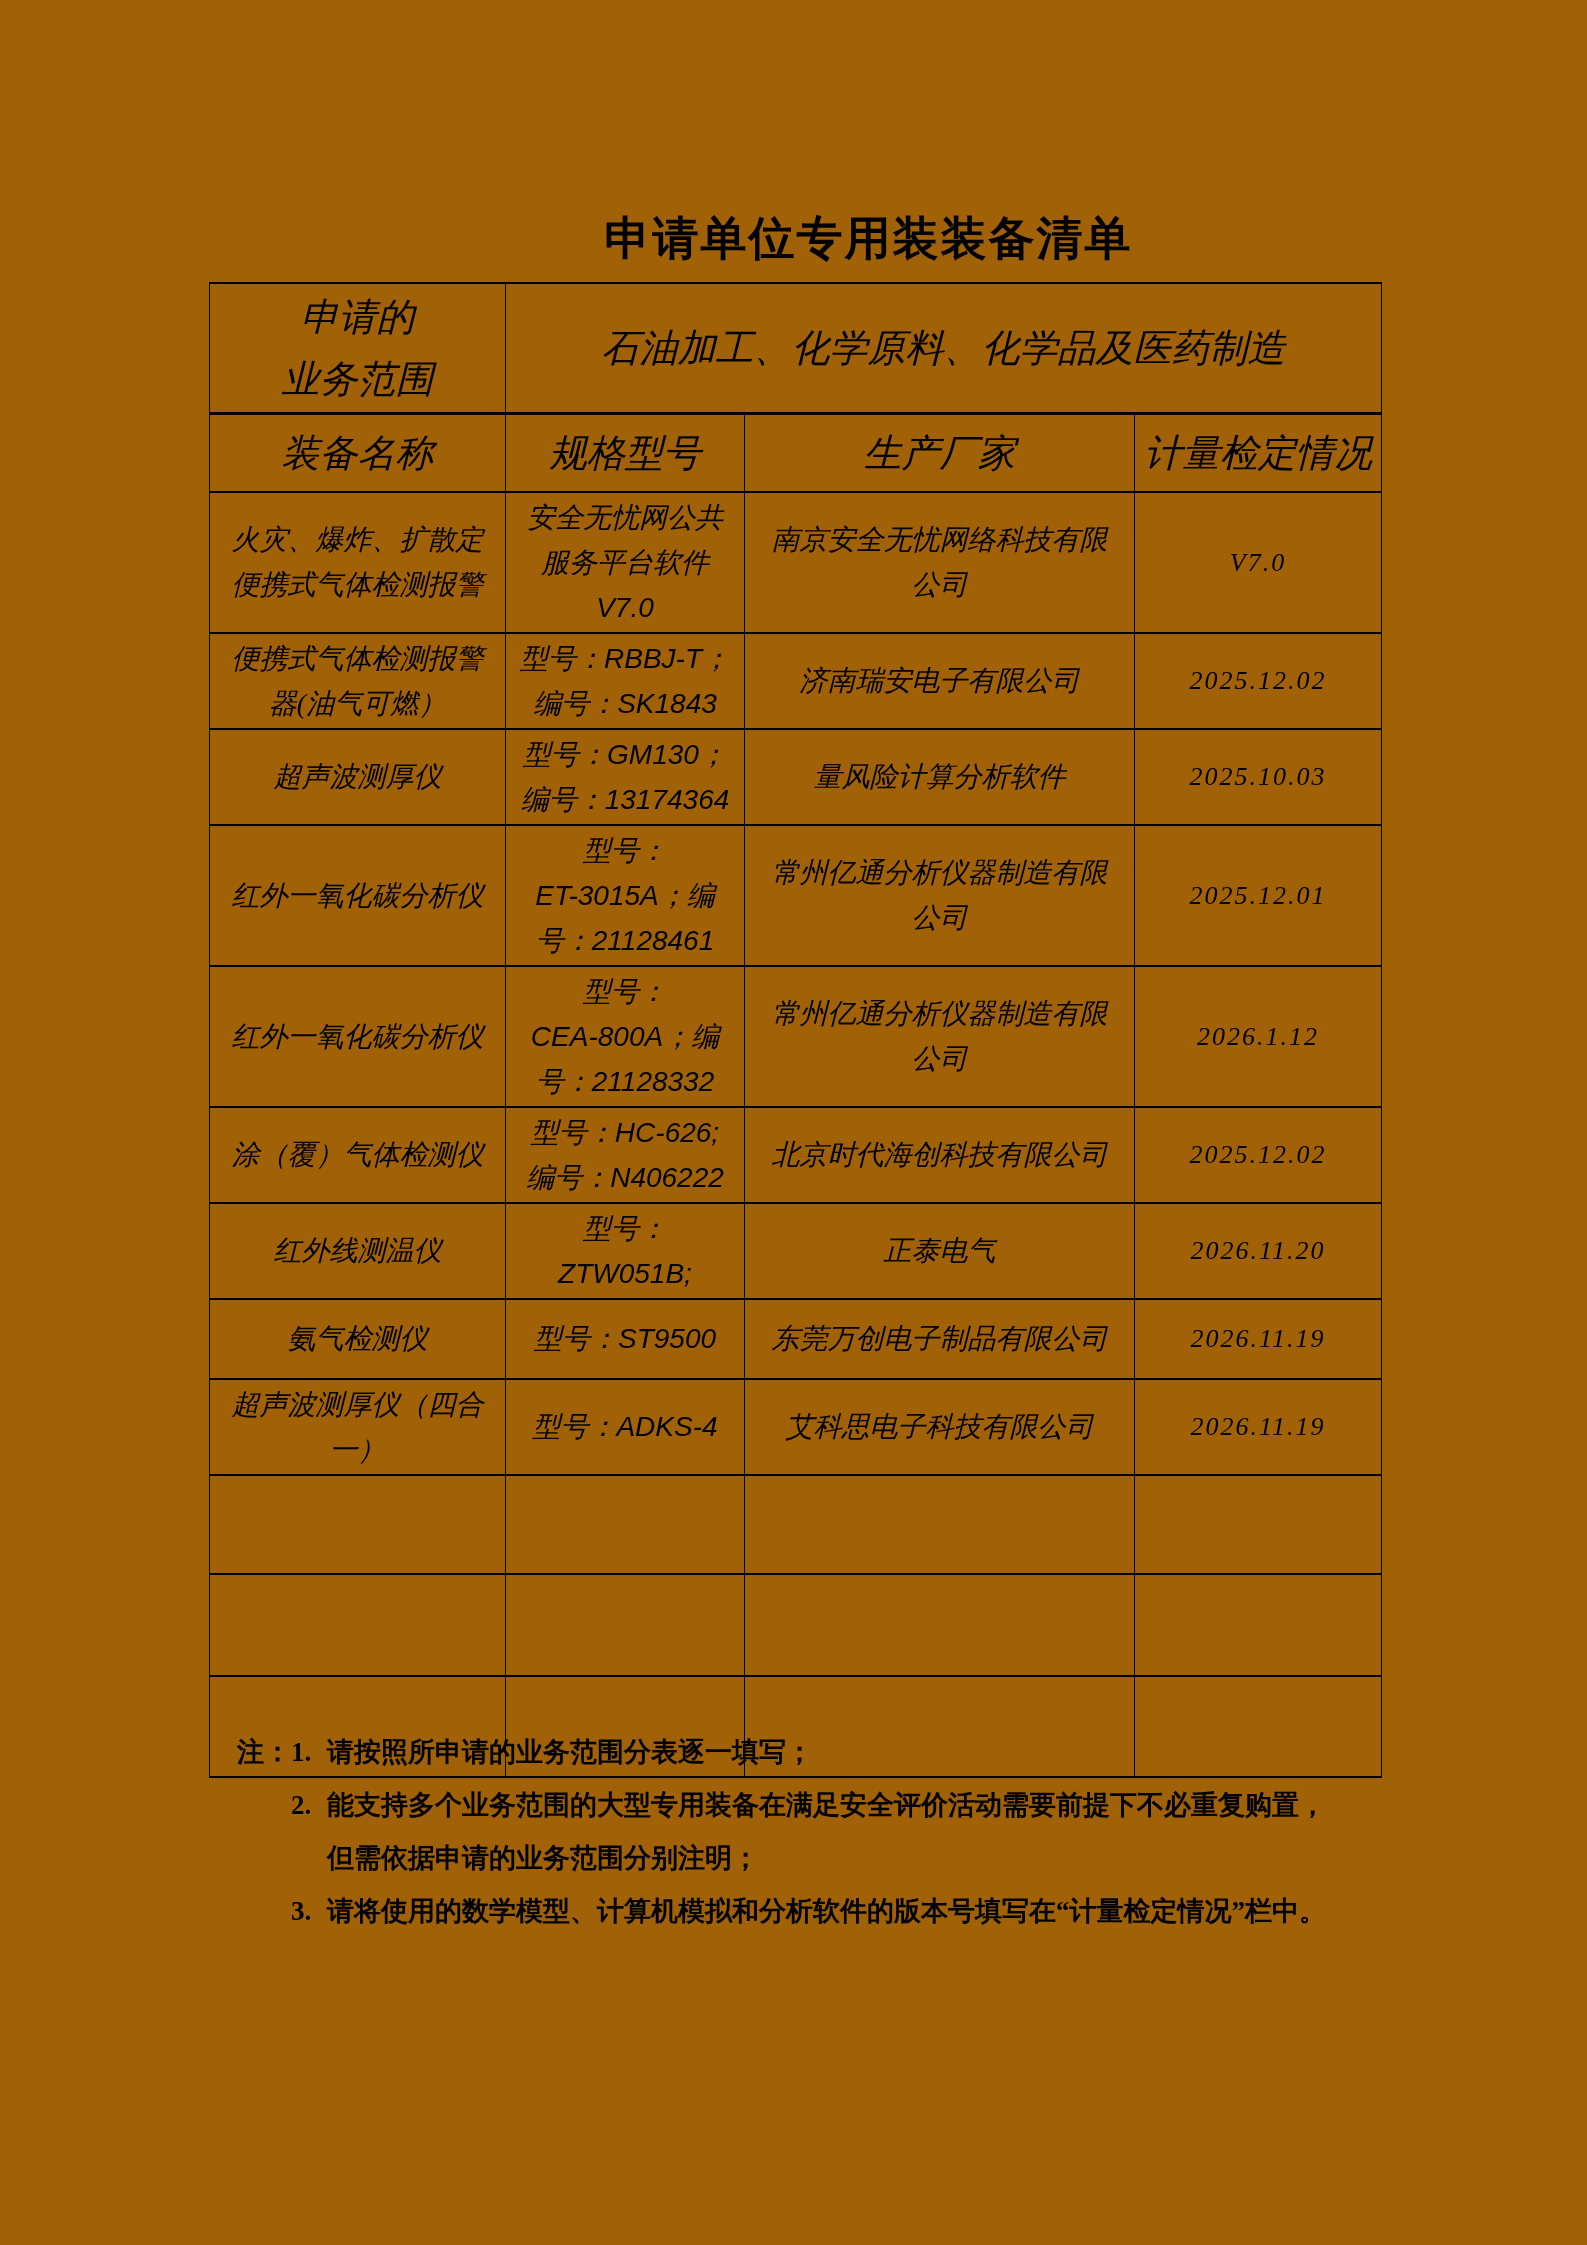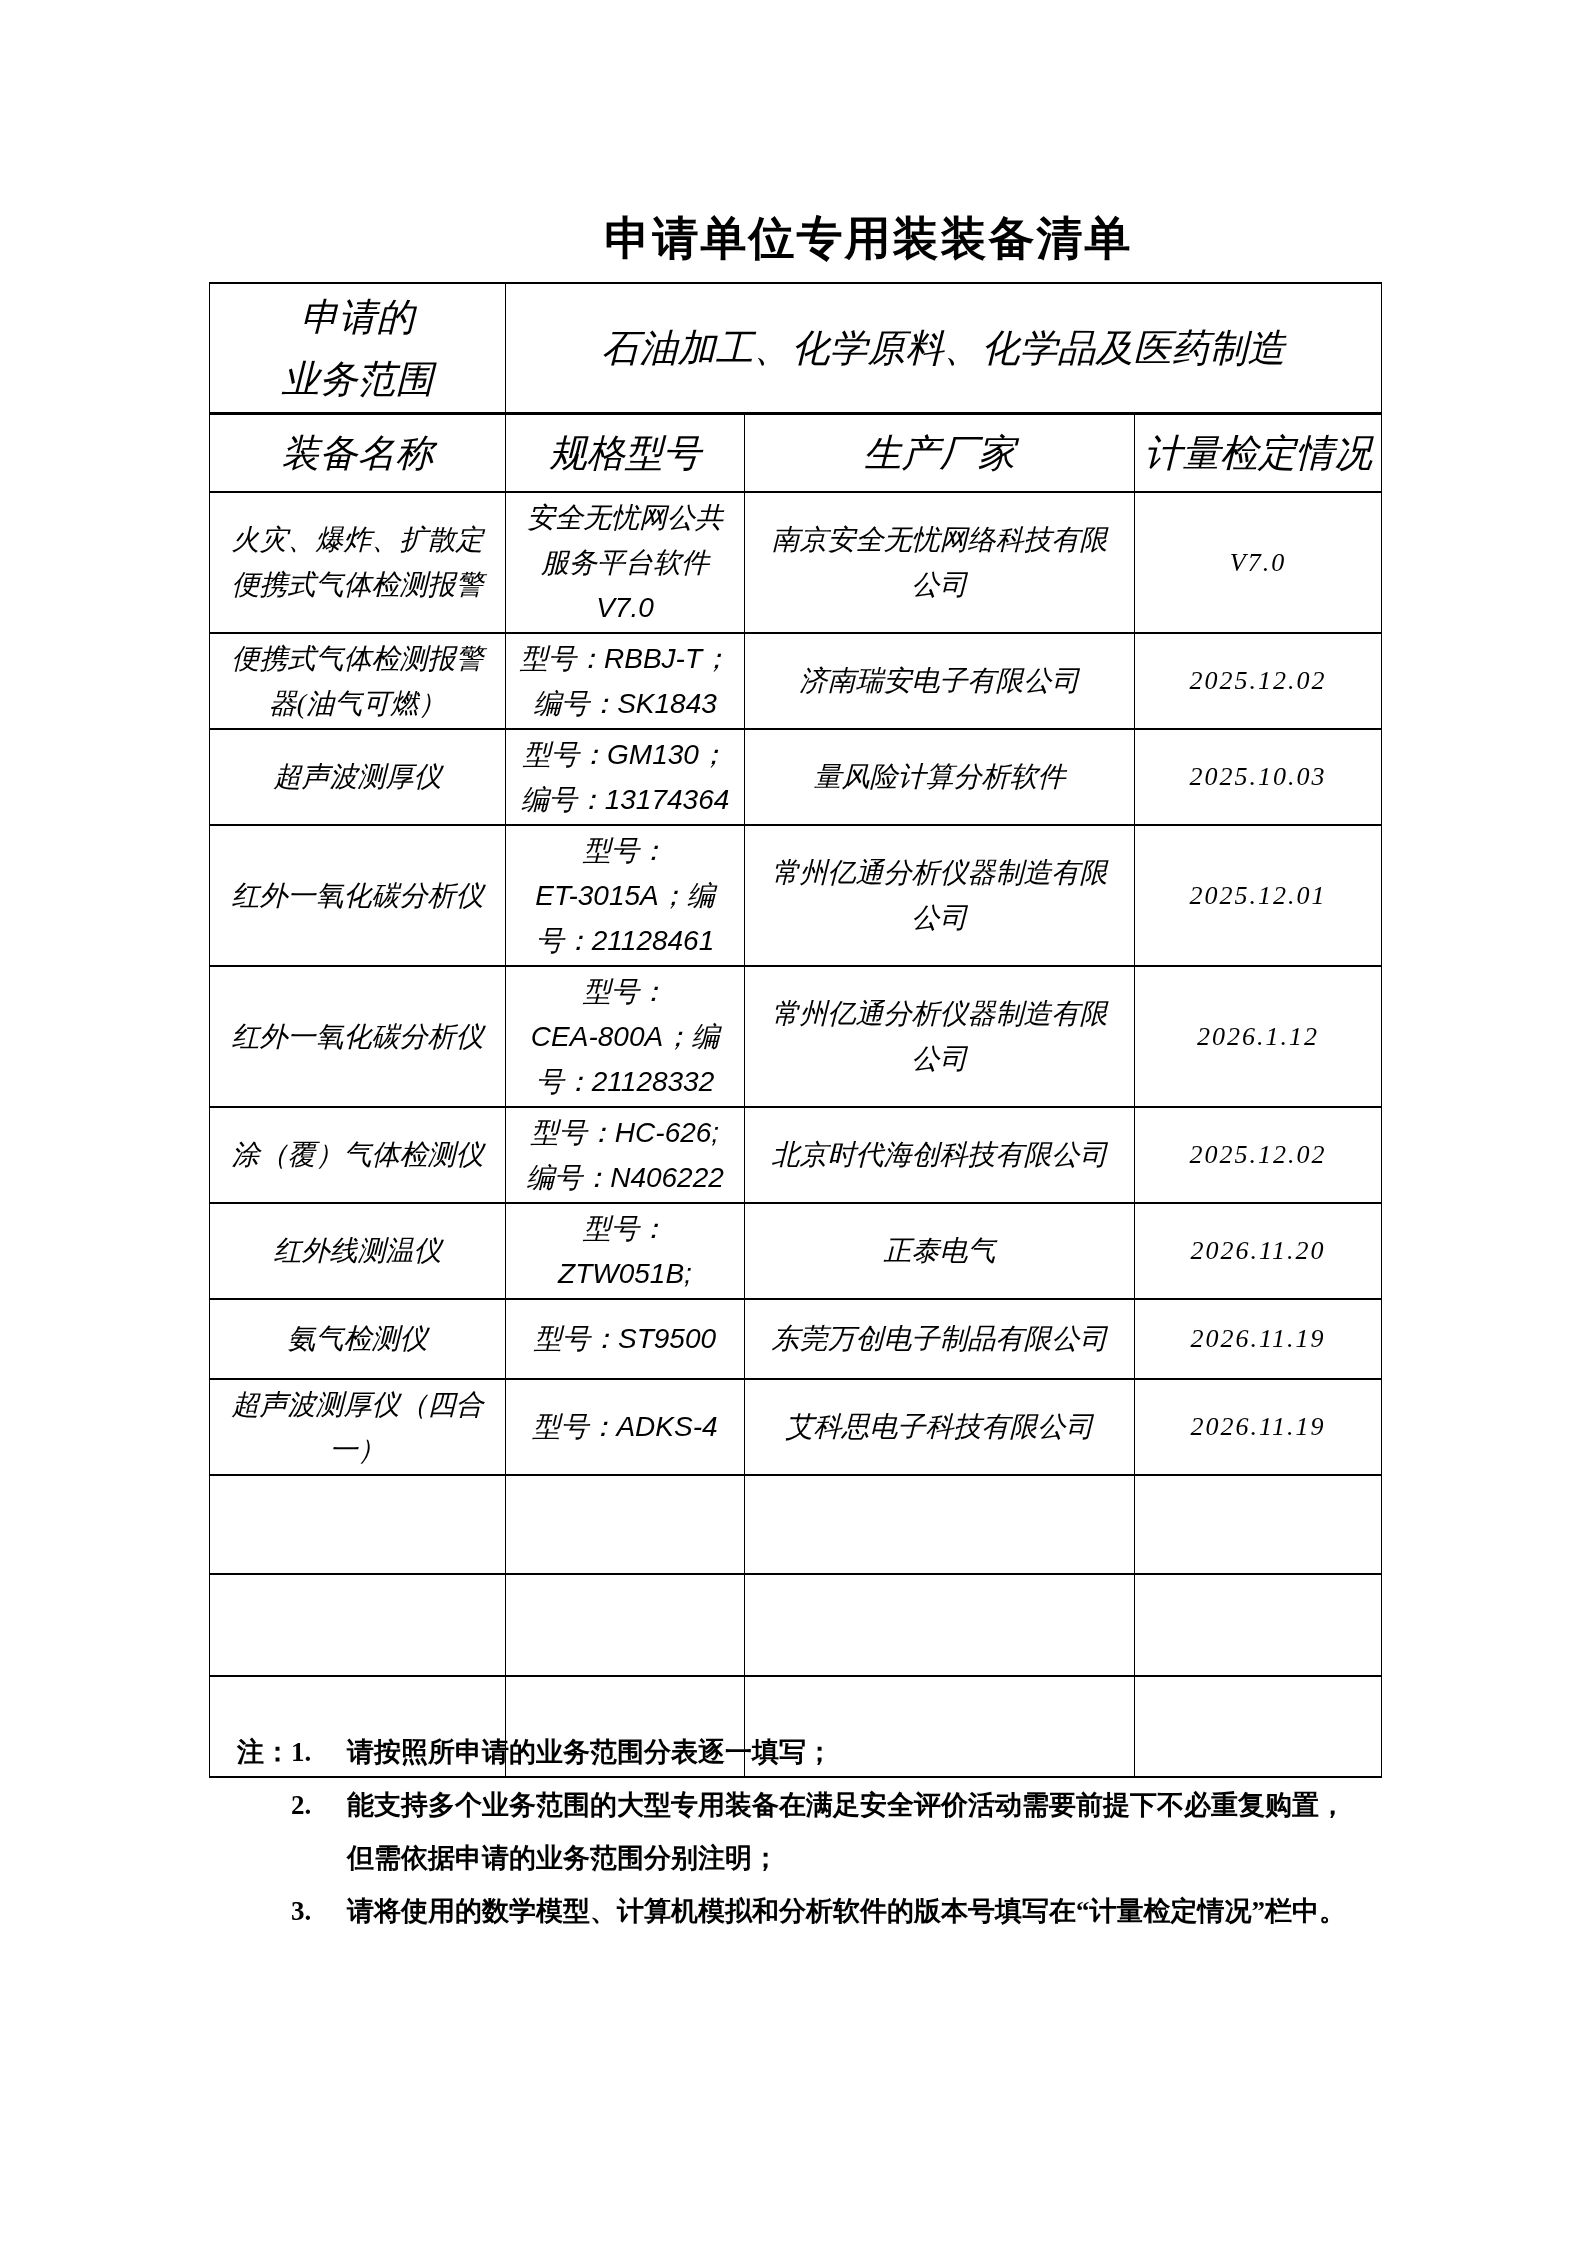--- a/index.html
+++ b/index.html
@@ -1,19 +1,19 @@
 <!DOCTYPE html>
 <html lang="zh"><head>
 <meta charset="utf-8">
 <style>
   html,body{margin:0;padding:0;background:#e8e8e8;}
   .page{
     position:relative;
     width:1587px;height:2245px;
-    background:#ffffff;
+    background:#a16207;
     margin:0 auto;
     overflow:hidden;
     color:#000;
     font-family:"Liberation Serif","DejaVu Serif",serif;
   }
   .title{
     position:absolute;top:208px;left:0;width:100%;
     box-sizing:border-box;padding-left:150px;
     margin:0;text-align:center;
     font-size:46px;font-weight:bold;line-height:62px;
@@ -57,21 +57,21 @@
   .equipment-table tr:nth-child(14){height:101px;}
   .notes{
     position:absolute;top:1726px;left:237px;width:1300px;
     display:flex;align-items:flex-start;
     font-size:27px;line-height:53px;font-weight:600;
   }
   .notes-prefix{flex:0 0 auto;}
   .notes-items{flex:1 1 auto;}
   .note-item{display:flex;align-items:flex-start;}
   .note-num{flex:0 0 36px;}
-  .note-text{white-space:pre-line;margin-left:20px;}
+  .note-text{white-space:pre-line;}
 </style>
 </head>
 <body>
 
 <div class="page">
 
   <h1 class="title">申请单位专用装装备清单</h1>
 
   <table class="equipment-table">
     <colgroup>

